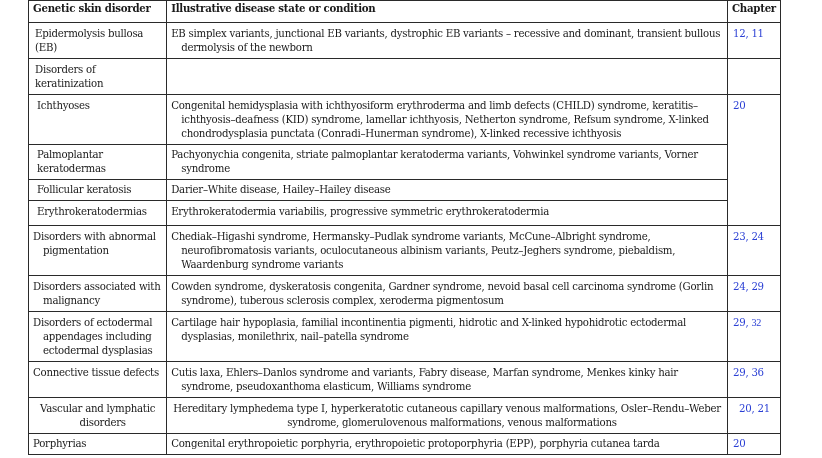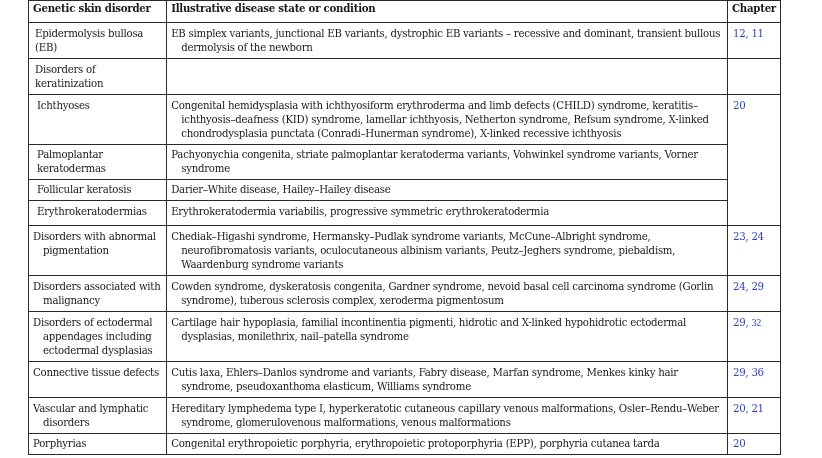--- a/index.html
+++ b/index.html
@@ -28,21 +28,21 @@
   .ch a { color: #2a3fd4; text-decoration: none; }
   tr.r-eb td { height: 23px; }
   tr.r-ker td { height: 17px; }
   tr.r-ich td { height: 37px; }
   tr.r-palmo td, tr.r-foll td { height: 13px; padding-top: 3px; padding-bottom: 3px; }
   tr.r-ery td { height: 17px; }
   tr.r-pig td { height: 23px; }
   tr.r-mal td { height: 26px; }
   tr.r-ecto td { height: 41px; }
   tr.r-conn td { height: 26px; }
-  tr.r-vasc td { height: 27px; }
+  tr.r-vasc td { height: 27px; text-align: center; }
   tr.r-porph td { height: 13px; padding-top: 3px; padding-bottom: 3px; }
 </style>
 </head>
 <body>
 
 <table class="gt">
   <colgroup>
       <col class="c1">
       <col class="c2">
       <col class="c3">

